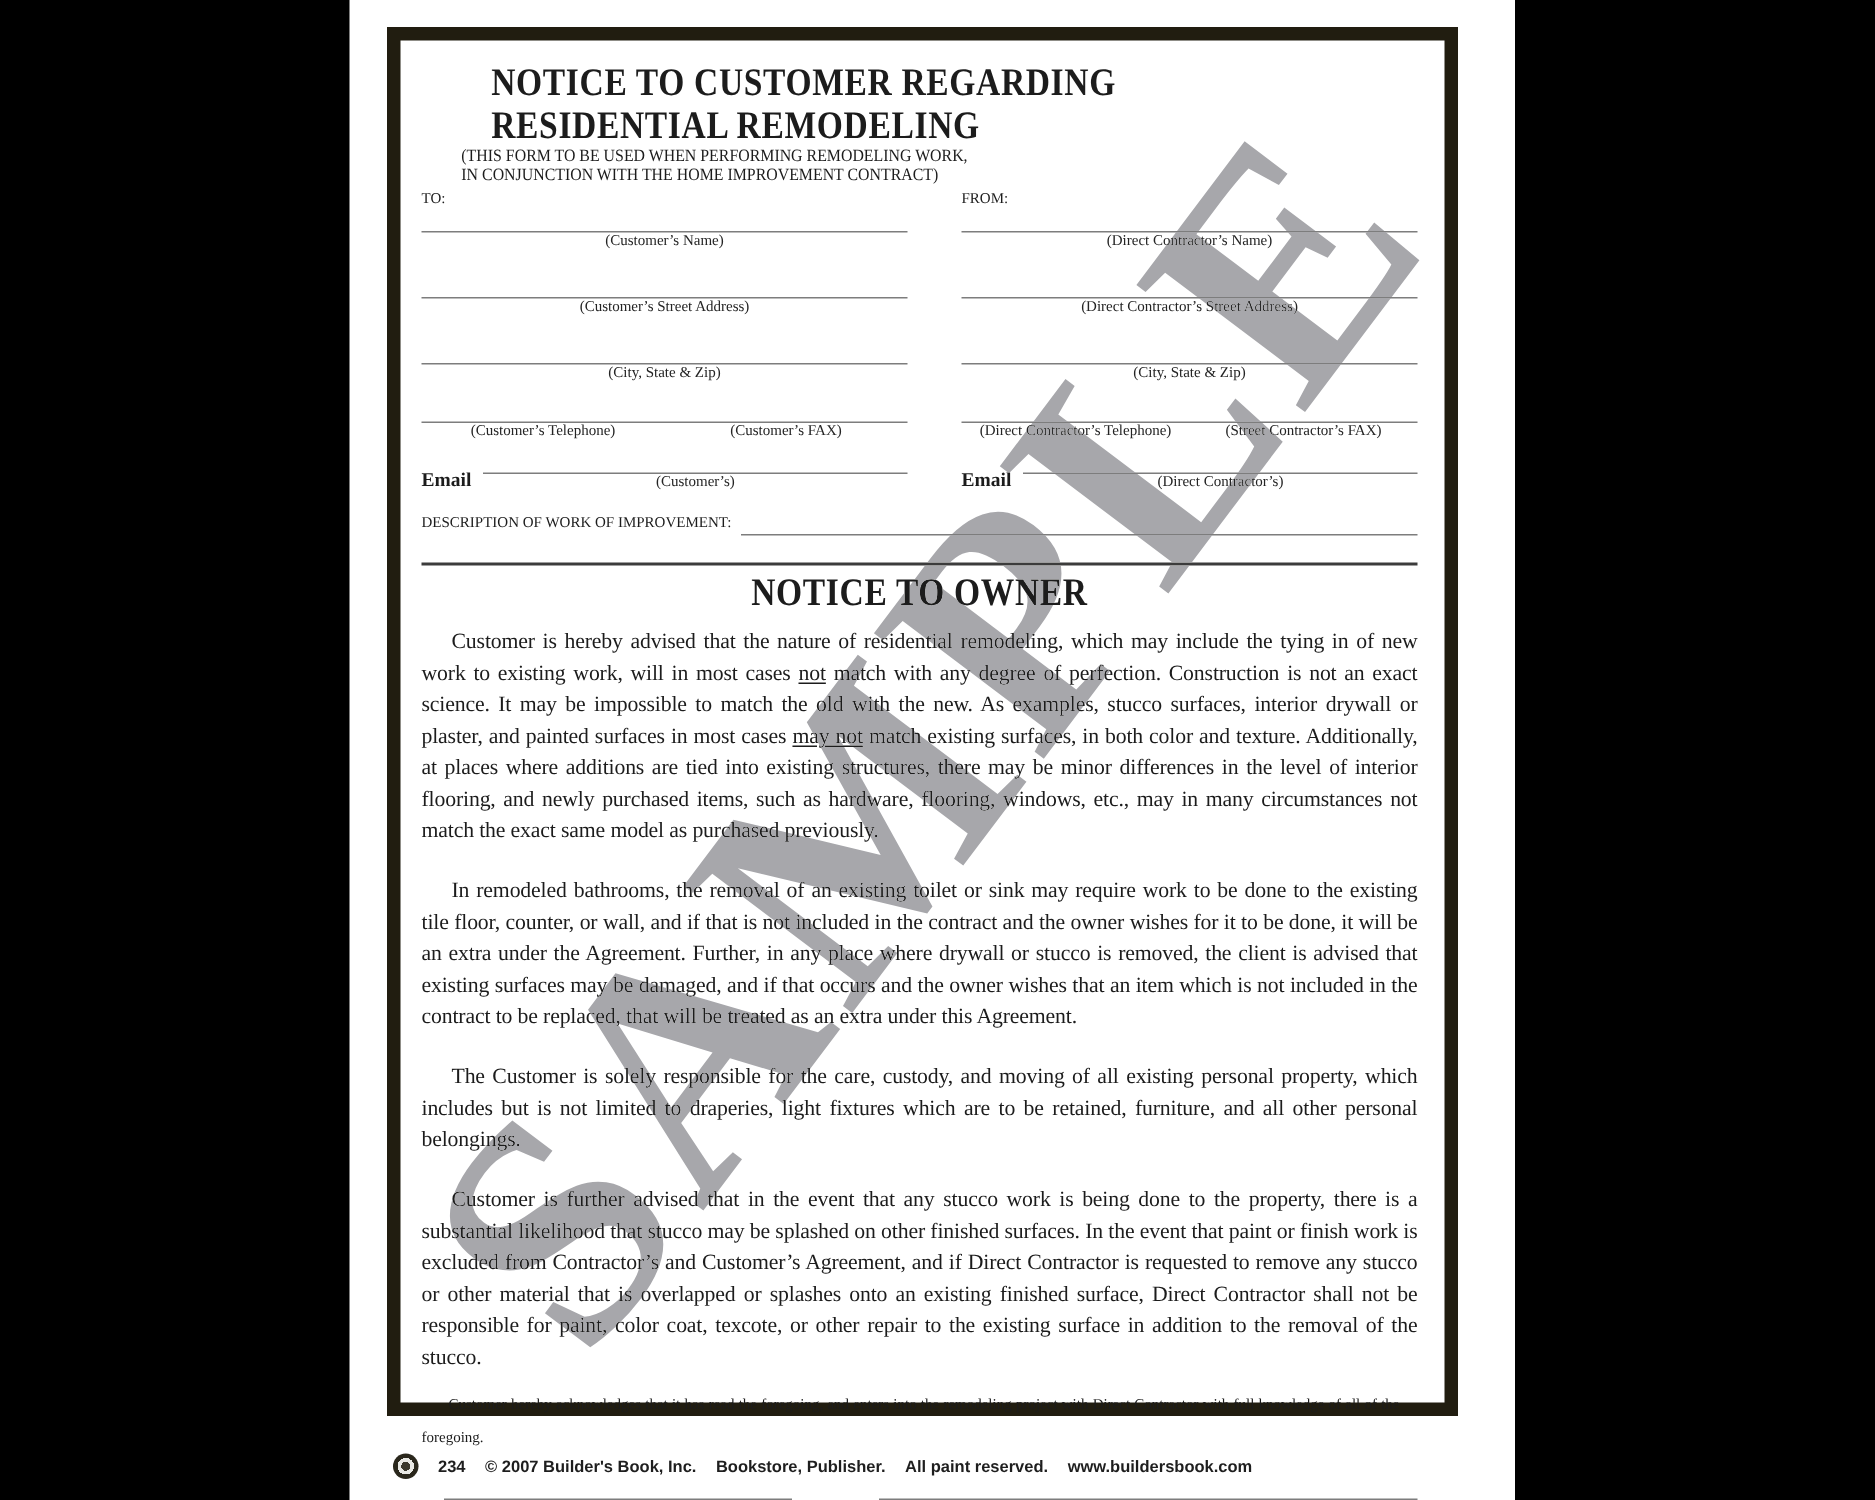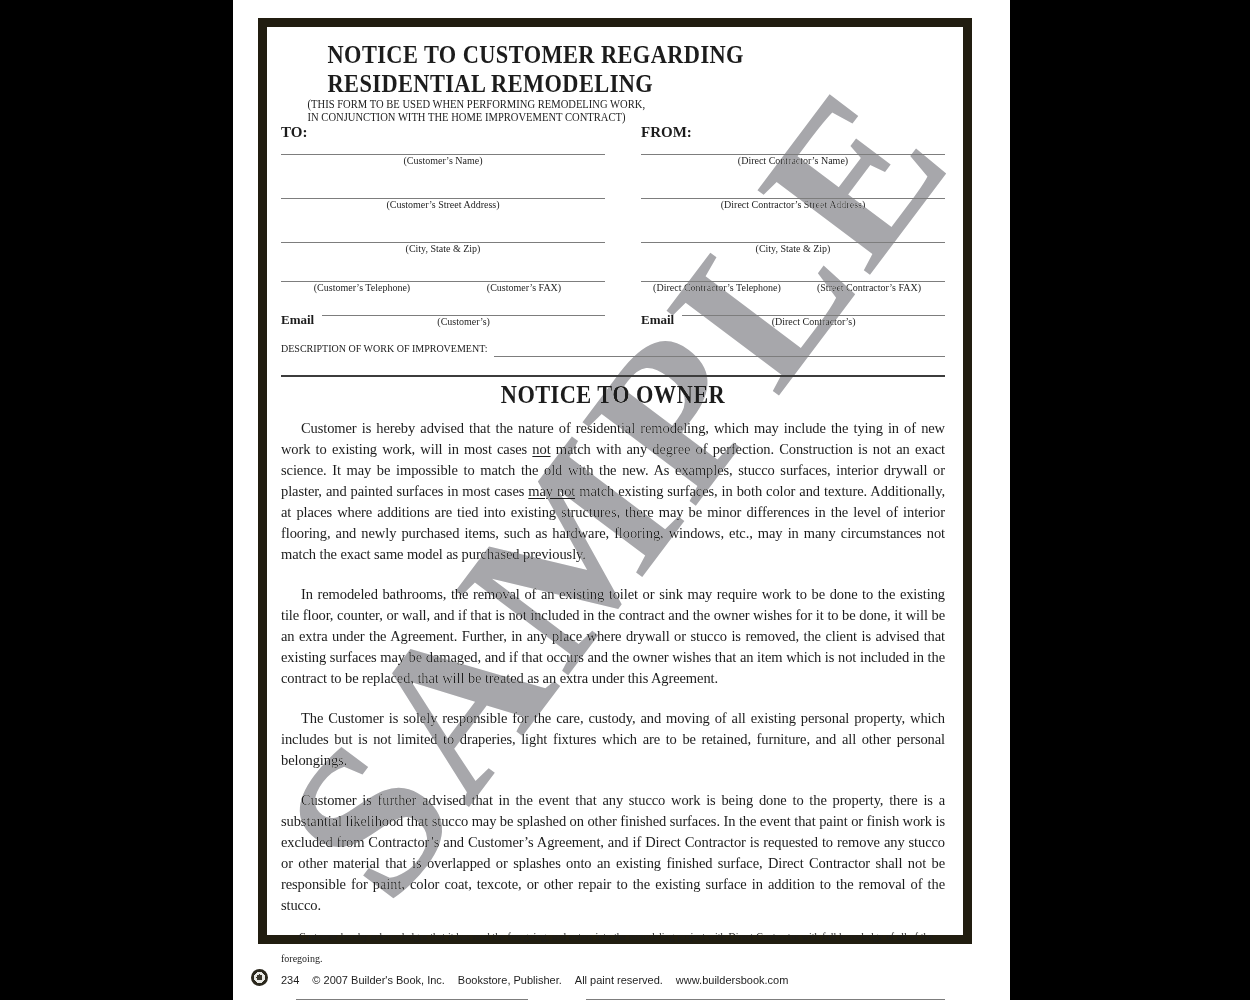--- a/index.html
+++ b/index.html
@@ -37,21 +37,21 @@
   
   .header { text-align:left; padding-top:13px; }
   .title {
     font-weight:bold; font-size:26px; line-height:29px;
     transform:scaleX(0.86); letter-spacing:0.5px;
   }
   .subtitle { font-size:11.5px; line-height:13px; transform:scaleX(0.92); }
 
   
   .tofrom { display:grid; grid-template-columns:324px 1fr; column-gap:36px; margin-top:1px; }
-  .col-label { font-weight:bold; font-size:15px; line-height:15px; }
+  .col-label { font-weight:normal; font-size:10px; line-height:15px; }
   .line { border-bottom:1.6px solid var(--line_color,#7d7d7d); }
   .field-line { height:15px; }
   .caption { font-size:10px; line-height:11px; text-align:center; color:#242424; }
   .row2 { margin-top:18px; }
   .row4 { margin-top:13px; }
   .dual-captions { display:flex; }
   .dual-captions .caption { flex:1; }
   .email-row { display:flex; margin-top:10px; align-items:flex-end; }
   .email-label { font-weight:bold; font-size:13px; line-height:14px; margin-right:8px; }
   .email-field { flex:1; }
@@ -82,24 +82,24 @@
 
   
   .sigs { display:flex; margin-top:16px; }
   .sig-left { width:240px; margin-left:7px; }
   .sig-right { flex:1; margin-left:58px; }
   .sig-name .line, .sig-date .line { height:14px; }
   .sig-left .sig-name .line, .sig-left .sig-date .line { margin-left:8px; }
 
   
   .footer {
-    position:absolute; left:18px; top:969px;
-    display:flex; align-items:flex-end; gap:13px;
+    position:absolute; left:29px; top:969px;
+    display:flex; align-items:center; gap:13px;
     font-family:"Liberation Sans", sans-serif;
-    font-weight:normal; font-size:11px; color:#1e1e1e; white-space:nowrap;
+    font-weight:bold; font-size:11px; color:#1e1e1e; white-space:nowrap;
   }
   .seal {
     width:17px; height:17px; border-radius:50%;
     background:radial-gradient(circle at 50% 50%, #3a372c 0 3px, #e8e8e4 3px 5.5px, #2a271c 5.5px);
     flex:0 0 auto;
   }
 </style>
 </head>
 <body>
 

